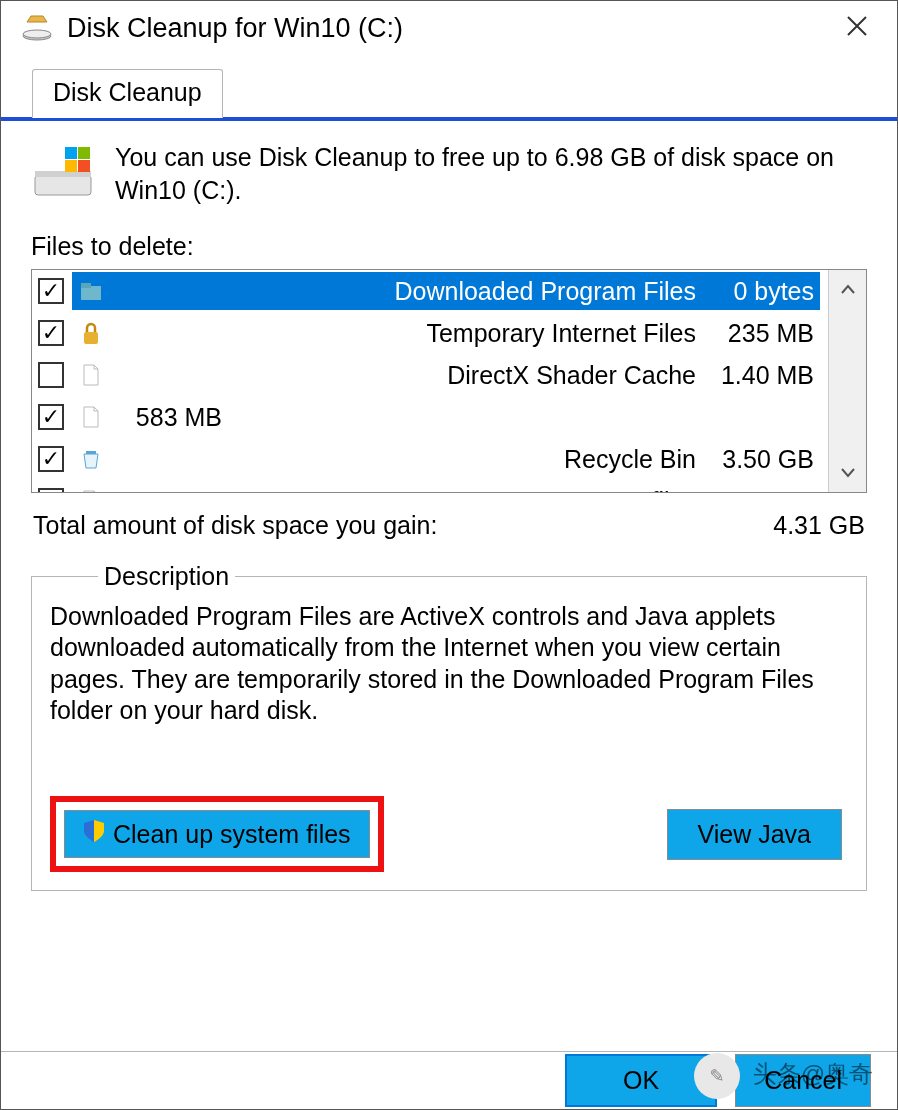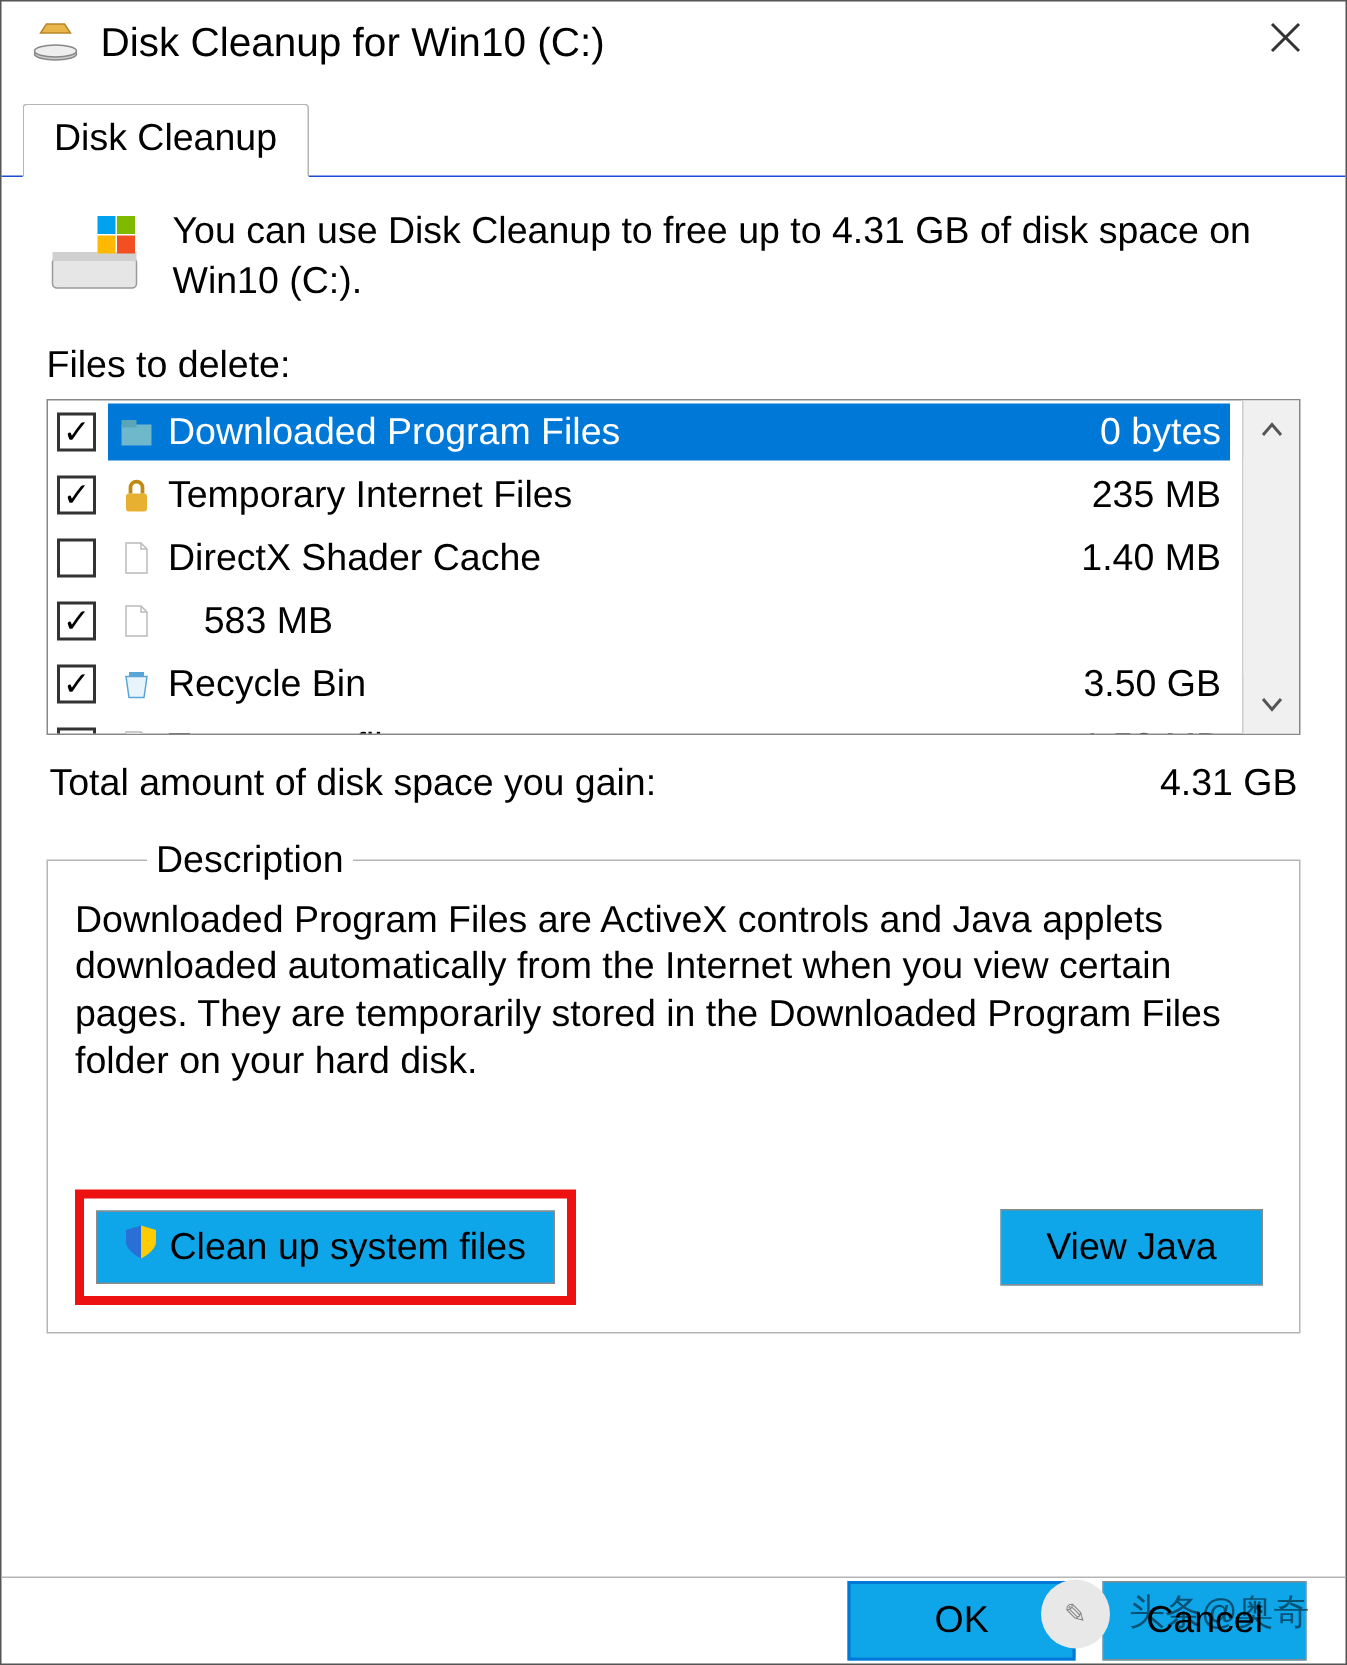--- a/index.html
+++ b/index.html
@@ -22,22 +22,22 @@
   .titlebar {
     display: flex;
     align-items: center;
     padding: 10px 14px 10px 20px;
     font-size: 27px;
   }
   .titlebar .ticon { width: 32px; height: 32px; margin-right: 14px; display:flex; align-items:center; justify-content:center;}
   .titlebar .title { flex: 1; }
   .titlebar .close { font-size: 30px; padding: 2px 14px; line-height:1; cursor:pointer;}
   .tabstrip {
-    padding: 14px 14px 0 14px;
-    border-bottom: 1px solid #1d4ed8;
+    padding: 14px 14px 0 31px;
+    border-bottom: 4px solid #1d4ed8;
   }
   .tab {
     display: inline-block;
     background: #fff;
     border: 1px solid #b5b5b5;
     border-bottom: 1px solid #fff;
     border-radius: 3px 3px 0 0;
     padding: 8px 20px 10px 20px;
     font-size: 25px;
     margin-bottom: -1px;
@@ -75,21 +75,21 @@
   }
   .chk {
     width: 26px; height: 26px;
     border: 2px solid #333;
     display: flex; align-items:center; justify-content:center;
     flex-shrink:0;
     font-size: 22px;
     line-height:1;
   }
   .icon-sm { width: 26px; height: 26px; flex-shrink:0; display:flex;align-items:center;justify-content:center;}
-  .row-name { flex:1; white-space:nowrap; overflow:hidden; text-overflow:ellipsis;}
+  .row-name { flex:1; white-space:nowrap; overflow:hidden; text-overflow:ellipsis;text-align:right;}
   .row-size { text-align:right; min-width:110px; }
   .scrollbar {
     width: 38px;
     background: #f0f0f0;
     display:flex;
     flex-direction:column;
     border-left:1px solid #ccc;
   }
   .sb-btn { height: 38px; display:flex;align-items:center;justify-content:center; color:#555;font-size:18px;}
   .sb-track { flex:1; background:#f0f0f0;}
@@ -181,21 +181,21 @@
       <span class="drive-icon">
         <svg viewBox="0 0 64 64" width="64" height="64">
           <rect x="4" y="34" width="56" height="20" rx="3" fill="#e6e6e6" stroke="#999"></rect>
           <rect x="4" y="30" width="56" height="6" fill="#d0d0d0"></rect>
           <rect x="34" y="6" width="12" height="12" fill="#00a2ed"></rect>
           <rect x="47" y="6" width="12" height="12" fill="#7fba00"></rect>
           <rect x="34" y="19" width="12" height="12" fill="#ffb900"></rect>
           <rect x="47" y="19" width="12" height="12" fill="#f25022"></rect>
         </svg>
       </span>
-      <div class="intro-text">You can use Disk Cleanup to free up to 4.31 GB of disk space on Win10 (C:).</div>
+      <div class="intro-text">You can use Disk Cleanup to free up to 6.98 GB of disk space on Win10 (C:).</div>
     </div>
 
     <div class="files-label">Files to delete:</div>
 
     <div class="listbox">
       <div class="list-inner" id="file-list">
           <div class="row selected">
             <span class="chk">✓</span>
             <div class="rowbg">
               <span class="icon-sm">

